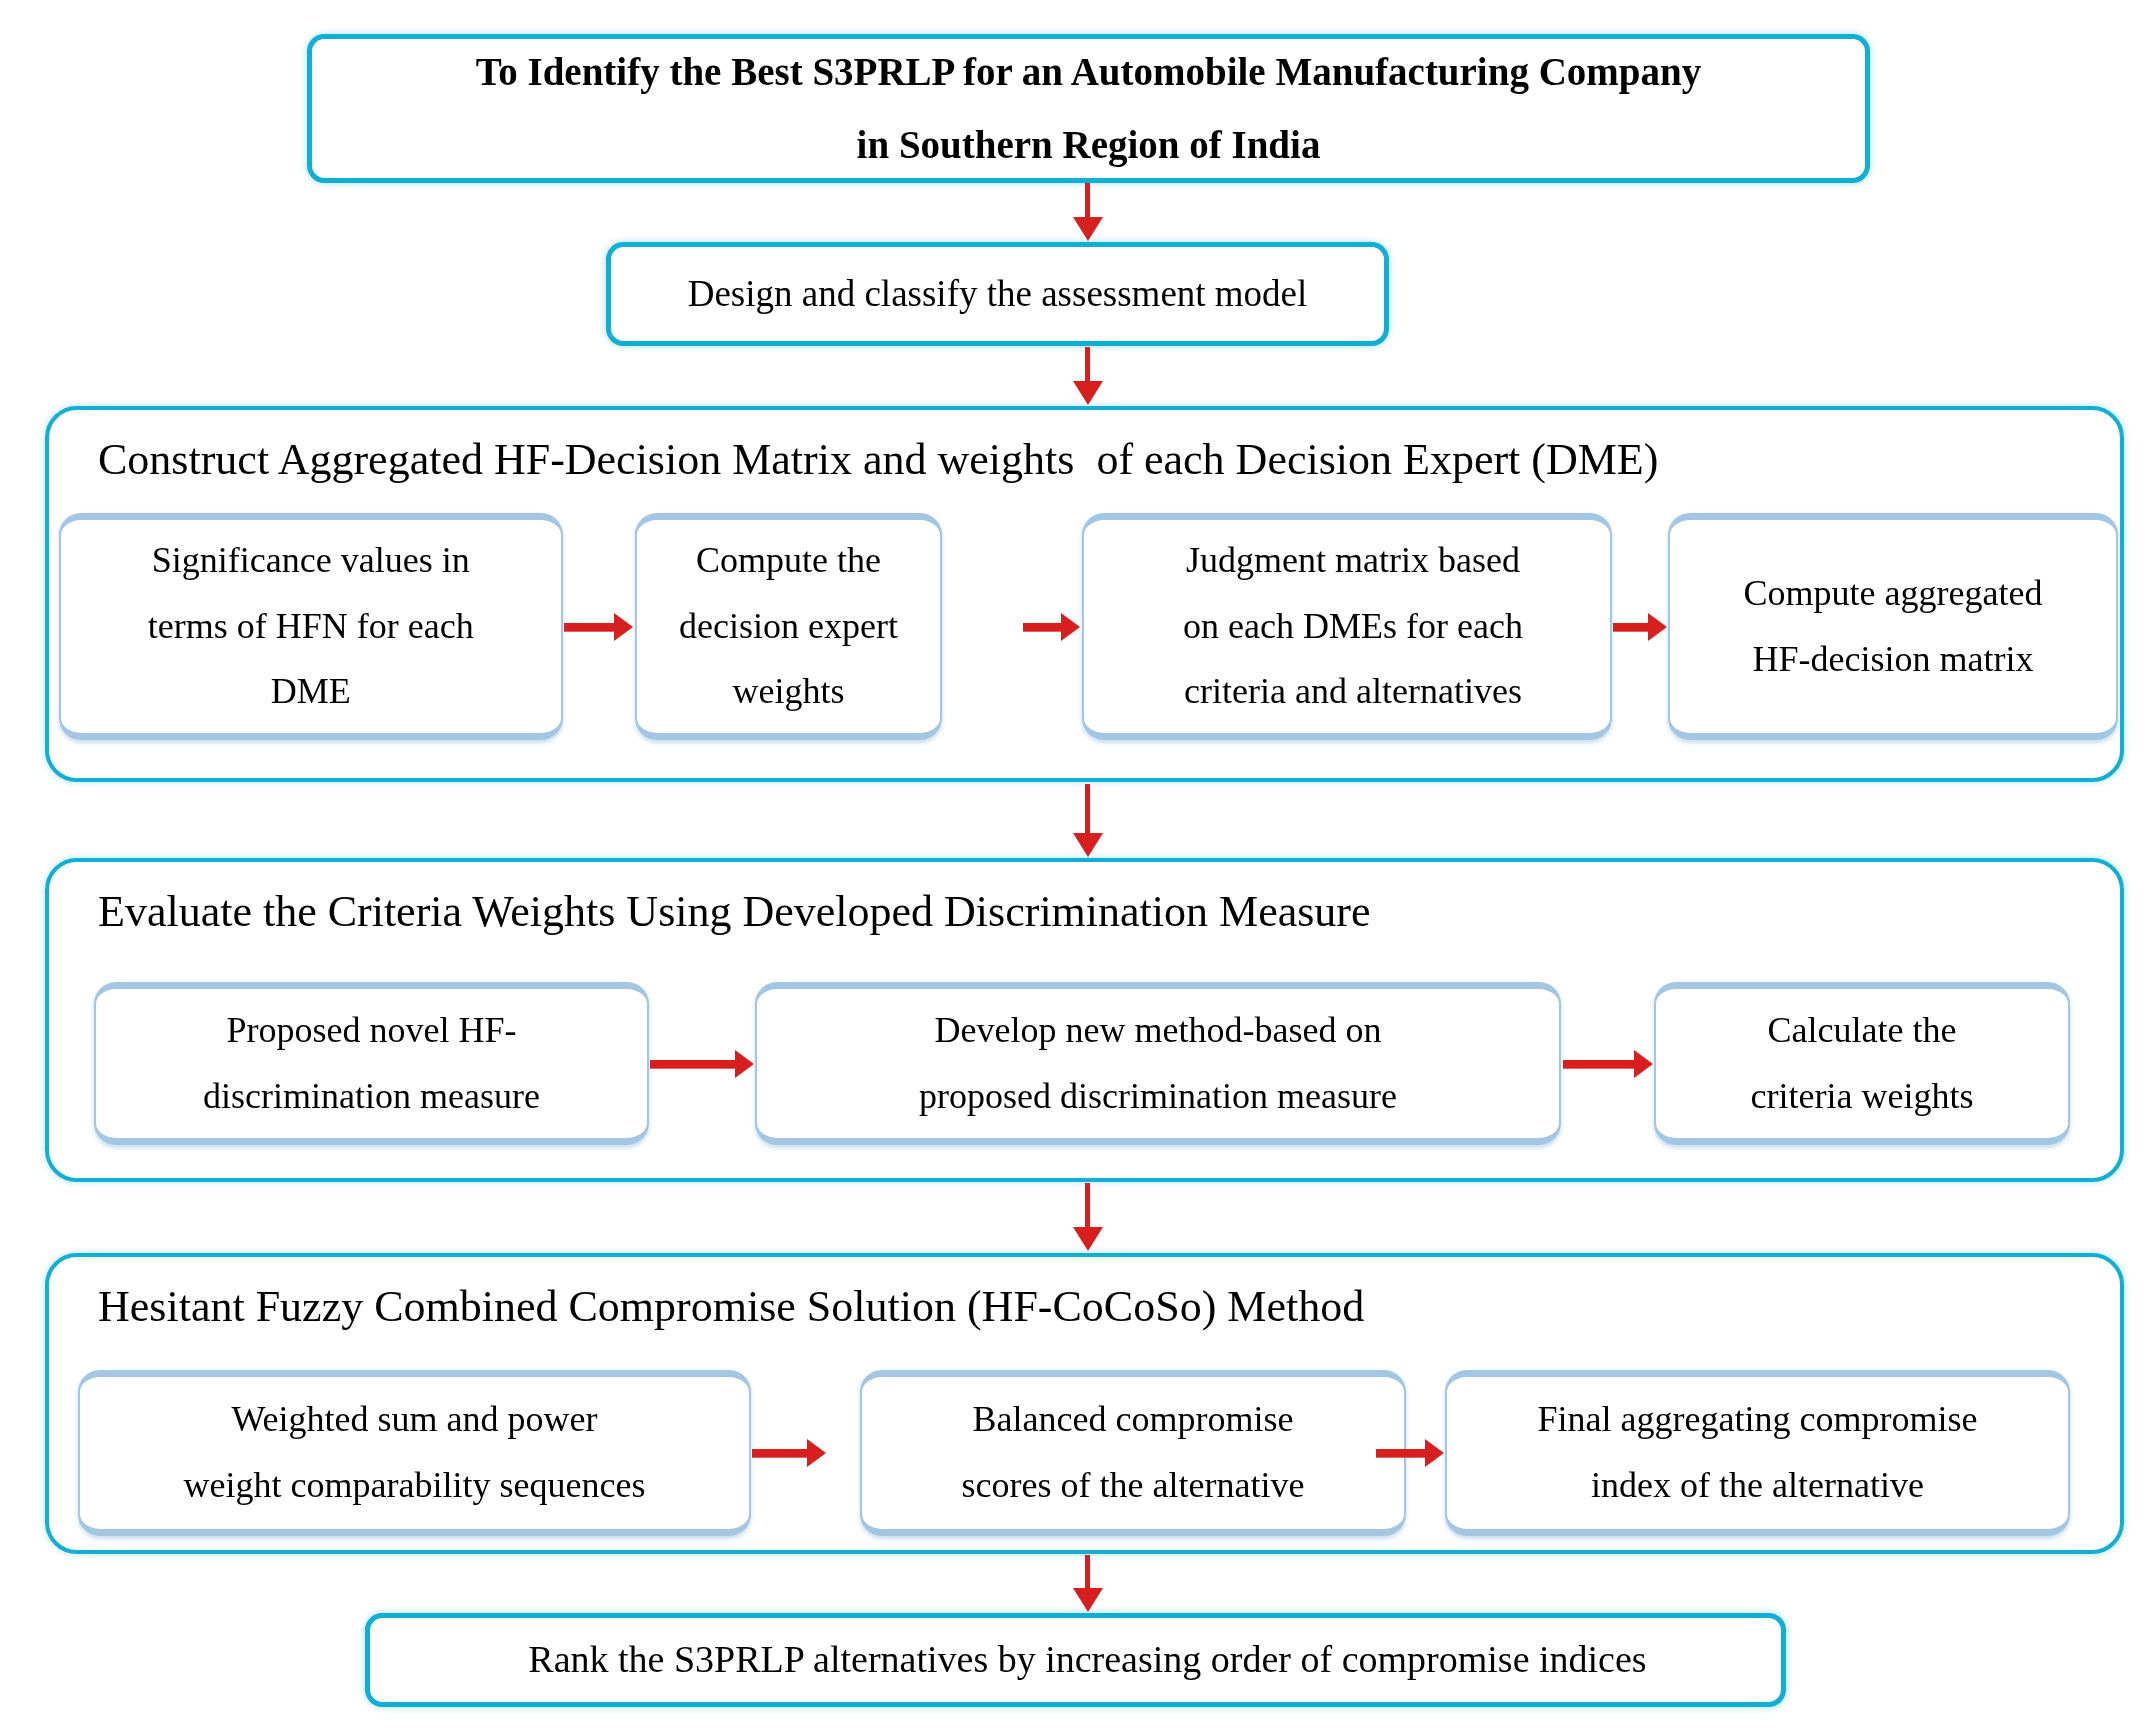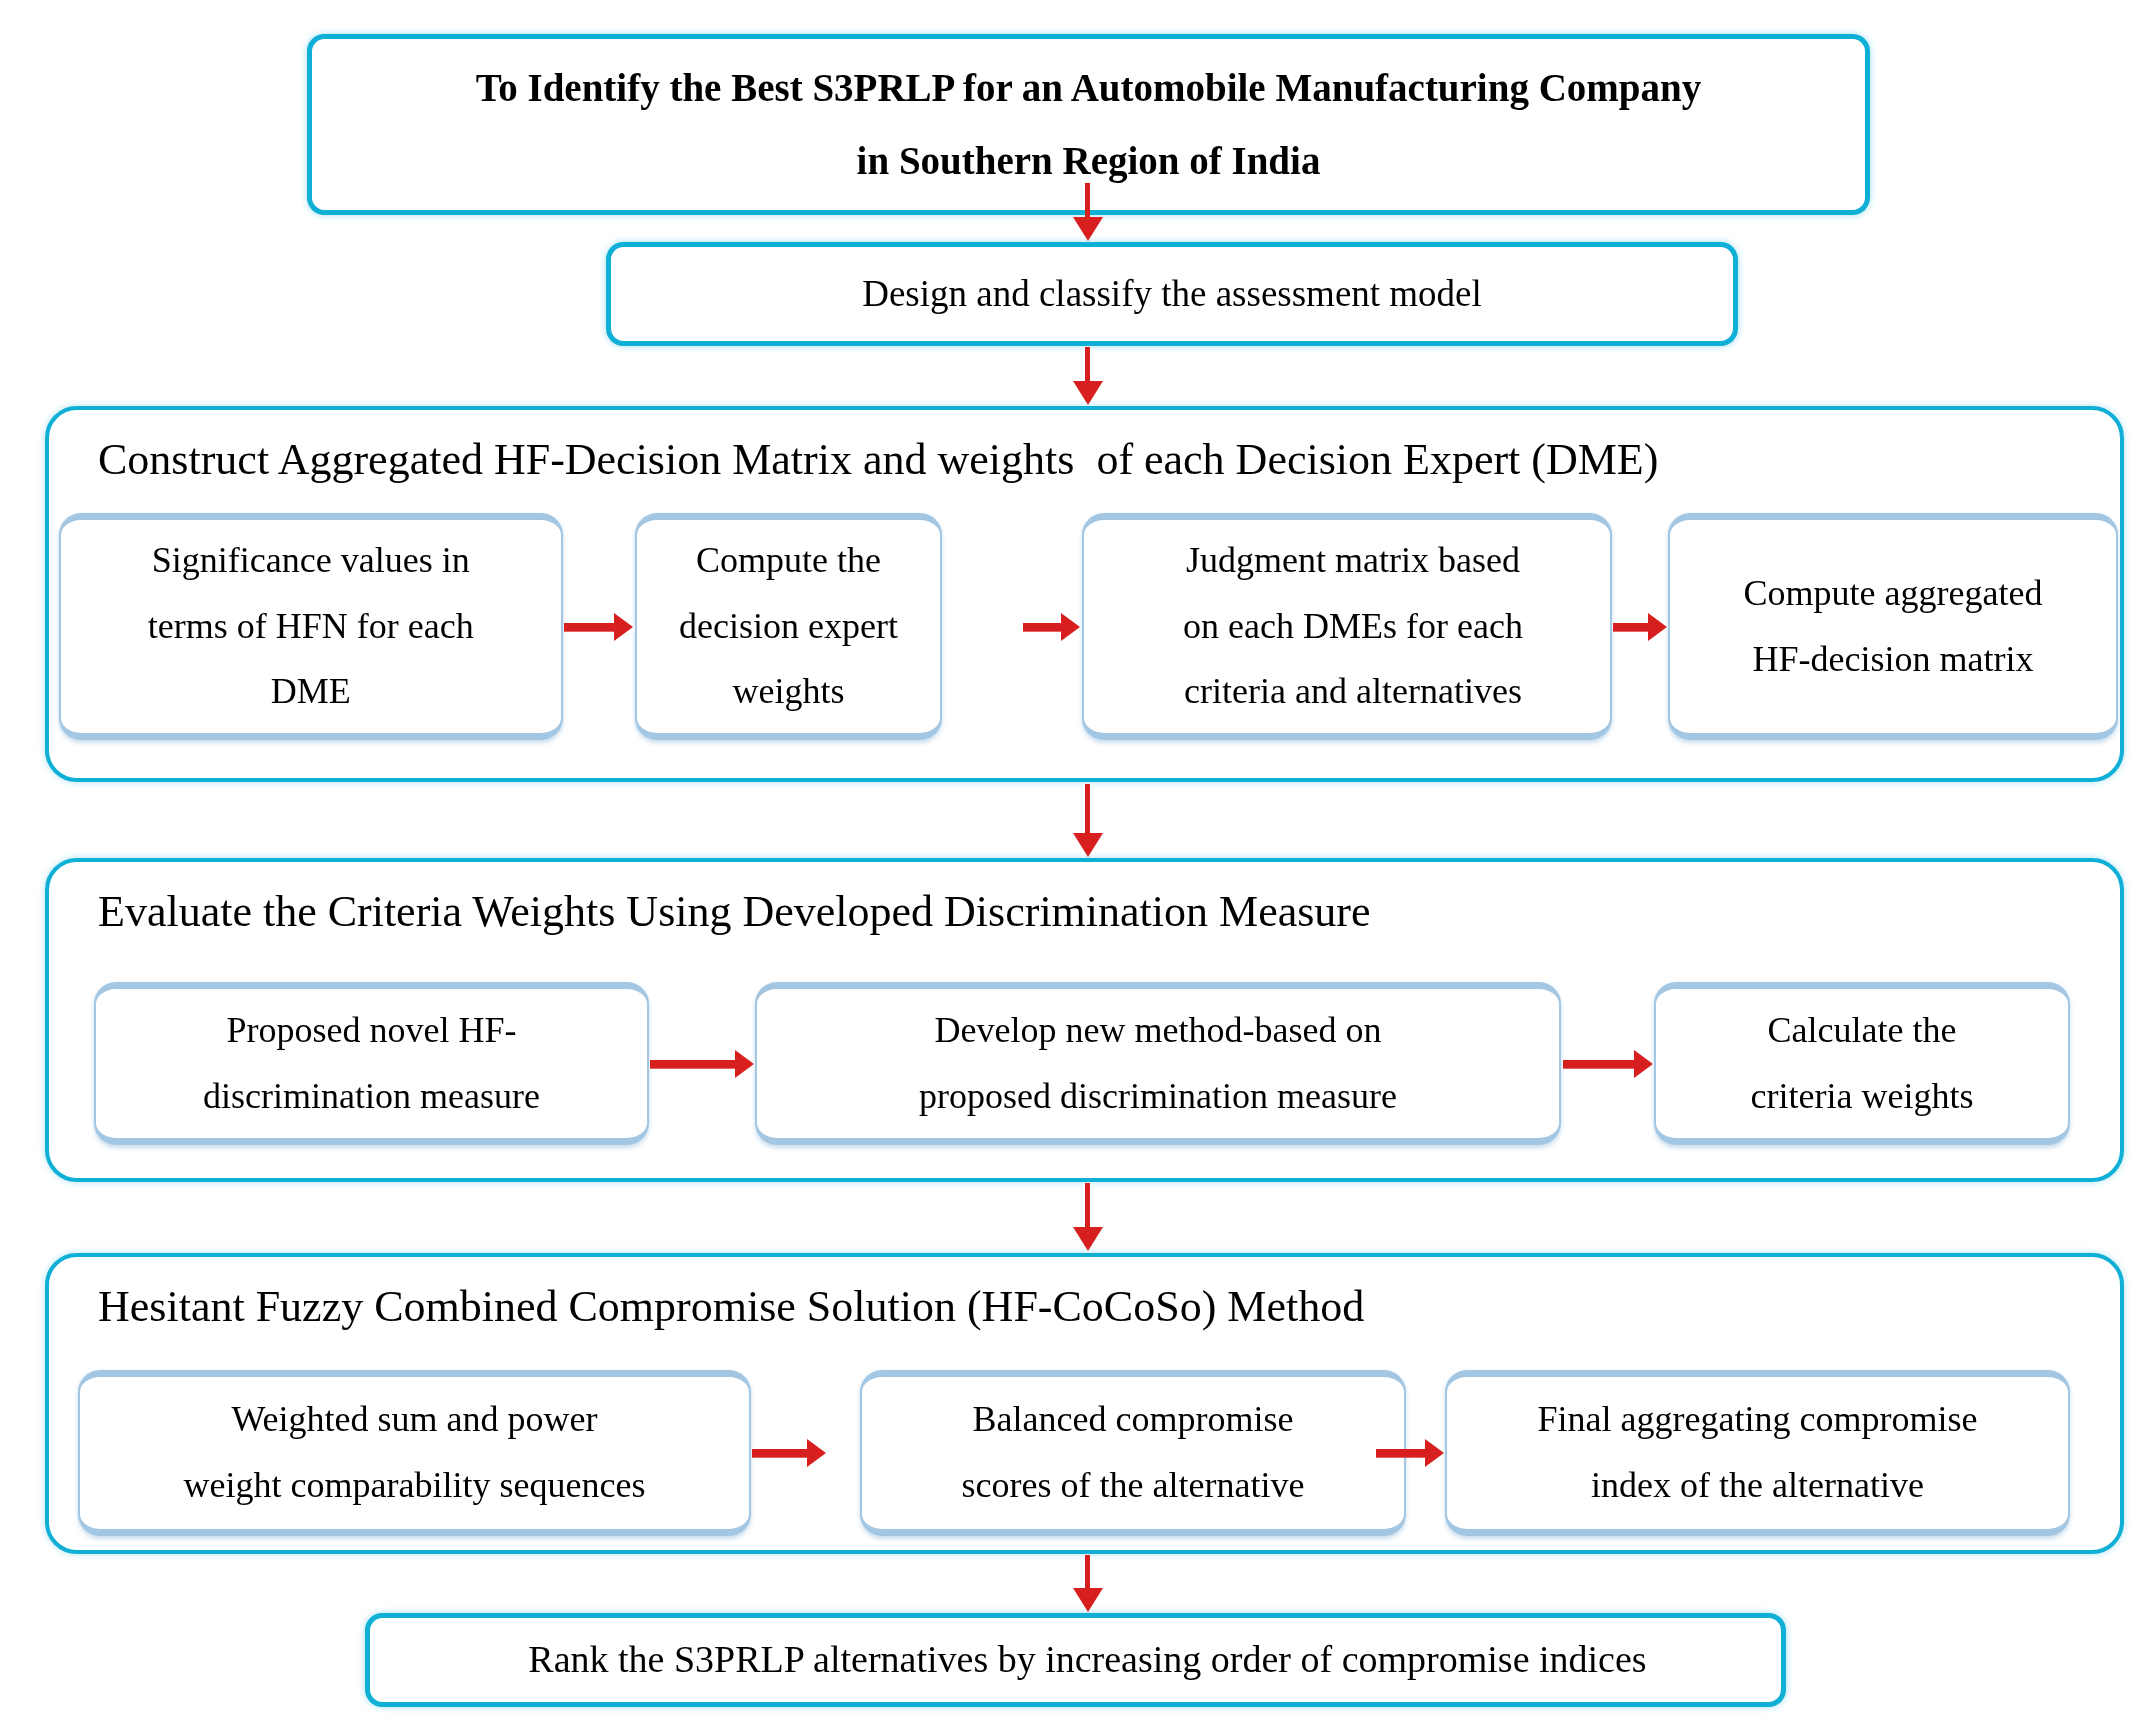--- a/index.html
+++ b/index.html
@@ -79,28 +79,28 @@
     width:0;height:0;
     border-top:14px solid transparent;border-bottom:14px solid transparent;
     border-left:19.7px solid var(--arrow);
   }
 </style>
 </head>
 <body>
 
 <div id="canvas">
 
-  <div class="node goal" style="left:307px;top:34px;width:1563px;height:181px;gap:14px;">
+  <div class="node goal" style="left:307px;top:34px;width:1563px;height:149px;gap:14px;">
     <div class="line">To Identify the Best S3PRLP for an Automobile Manufacturing Company</div>
     <div class="line">in Southern Region of India</div>
   </div>
 
   <div class="varrow" style="left:1072px;top:183px;height:58px;"></div>
 
-  <div class="node step" style="left:606px;top:242px;width:1132px;height:104px;">
+  <div class="node step" style="left:606px;top:242px;width:783px;height:104px;">
     <div class="step-label">Design and classify the assessment model</div>
   </div>
 
   <div class="varrow" style="left:1072px;top:347px;height:58px;"></div>
 
   <div class="container" style="left:45px;top:406px;width:2079px;height:376px;">
     <div class="section-title">Construct Aggregated HF-Decision Matrix and weights  of each Decision Expert (DME)</div>
 
     <div class="step-box" style="left:9.8px;top:103px;width:504px;height:227px;">
       <div class="line">Significance values in</div>

